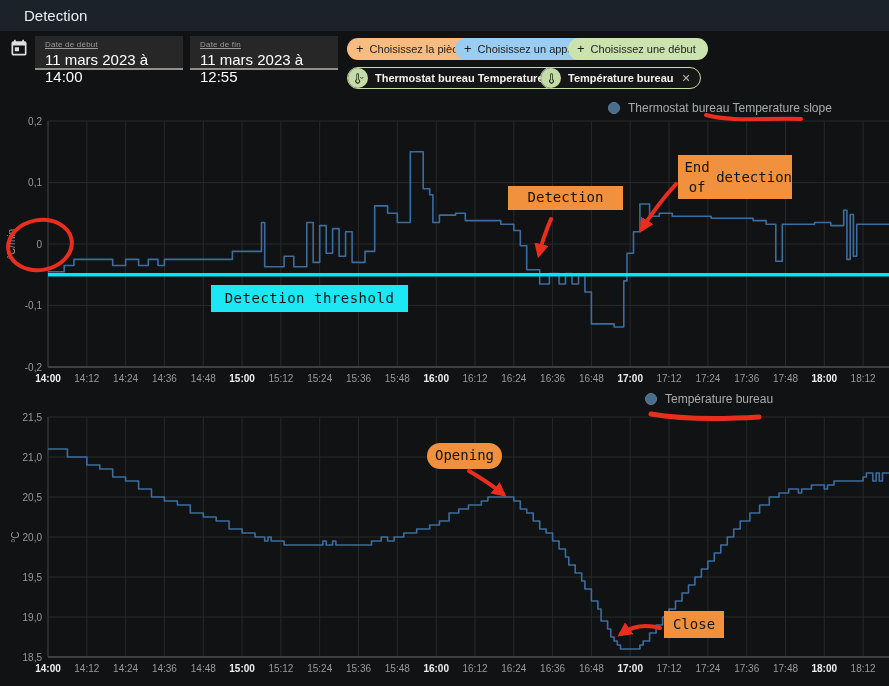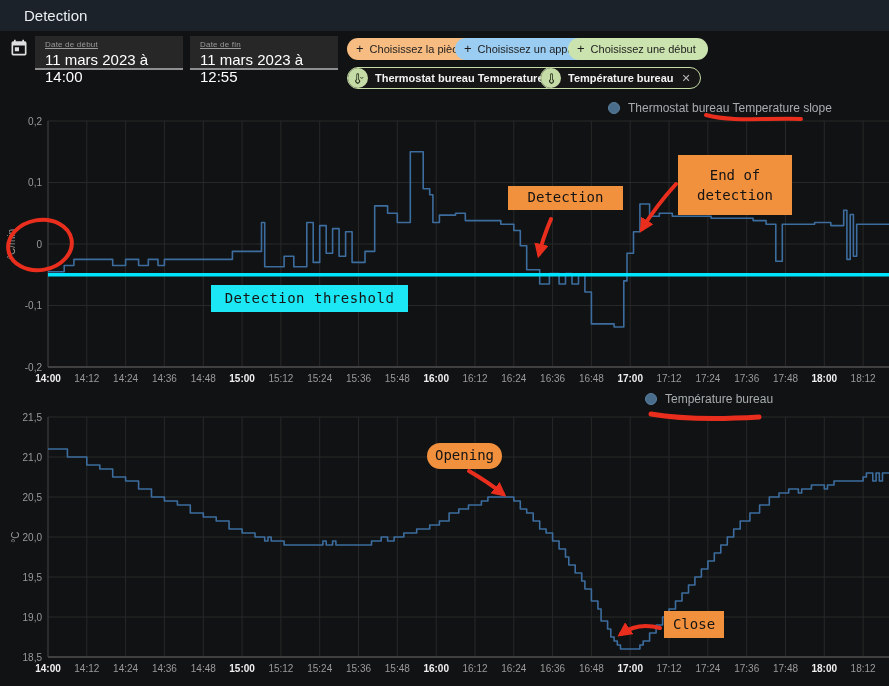--- a/index.html
+++ b/index.html
@@ -230,21 +230,21 @@
       <text x="42" y="660.5" text-anchor="end" class="tick">18,5</text>
       <line x1="48" y1="417" x2="48" y2="657" stroke="#3c3c3c" stroke-width="1"></line>
       <line x1="48" y1="657" x2="889" y2="657" stroke="#4d4d4d" stroke-width="1.4"></line>
       <text x="19" y="537" class="axlab" text-anchor="middle" transform="rotate(-90 19 537)">°C</text>
       <path d="M48.0,449.0H67.4V457.0H86.8V465.0H99.8V469.0H112.7V477.0H125.6V481.0H138.6V489.0H151.5V497.0H164.4V501.0H177.4V505.0H190.3V513.0H203.3V517.0H216.2V521.0H229.1V529.0H242.1V533.0H255.0V537.0H264.7V541.0H268.0V537.0H271.2V541.0H284.1V545.0H322.9V541.0H326.2V545.0H332.6V541.0H335.9V545.0H371.5V541.0H381.2V537.0H387.6V541.0H394.1V537.0H403.8V533.0H416.7V529.0H429.7V525.0H439.4V521.0H449.1V513.0H458.8V509.0H468.5V505.0H481.4V501.0H487.9V497.0H513.8V501.0H520.3V509.0H526.7V513.0H533.2V521.0H539.7V529.0H546.1V533.0H552.6V541.0H559.1V549.0H565.5V557.0H568.8V565.0H575.2V573.0H581.7V581.0H584.9V589.0H591.4V601.0H597.9V609.0H601.1V621.0H607.6V629.0H610.8V637.0H614.1V641.0H617.3V645.0H620.5V649.0H639.9V645.0H643.2V641.0H649.6V633.0H656.1V625.0H662.6V617.0H669.0V609.0H675.5V601.0H682.0V593.0H688.5V585.0H694.9V577.0H701.4V569.0H707.9V561.0H714.3V553.0H720.8V545.0H727.3V537.0H733.7V529.0H740.2V521.0H749.9V513.0H759.6V505.0H769.3V497.0H779.0V493.0H788.7V489.0H798.4V493.0H801.7V489.0H811.4V485.0H824.3V489.0H827.5V485.0H834.0V481.0H863.1V477.0H866.4V473.0H872.8V481.0H876.1V473.0H879.3V481.0H882.5V473.0H889.0V473.0H889" fill="none" stroke="#3d6d9e" stroke-width="1.6" stroke-linejoin="round"></path>
       <rect x="48" y="417" width="841" height="240" fill="transparent"></rect>
     </g>
 </svg>
 
 <div class="ann" style="left:508px;top:186px;width:115px;height:24px;">Detection</div>
-<div class="ann" style="left:678px;top:155px;width:114px;height:60px;flex-direction:column;line-height:1.45;">
+<div class="ann" style="left:678px;top:155px;width:114px;height:44px;flex-direction:row;line-height:1.45;">
   <span>End of</span>
   <span>detection</span>
 </div>
 <div class="ann cyan" style="left:211px;top:285px;width:197px;height:27px;">Detection threshold</div>
 <div class="ann" style="left:427px;top:443px;width:75px;height:26px;border-radius:13px;">Opening</div>
 <div class="ann" style="left:664px;top:611px;width:60px;height:27px;">Close</div>
 
 <svg id="overlay" viewBox="0 0 889 686">
   <defs>
     <marker id="ah" viewBox="0 0 10 10" refX="7" refY="5" markerWidth="3.6" markerHeight="3.6" orient="auto-start-reverse">

